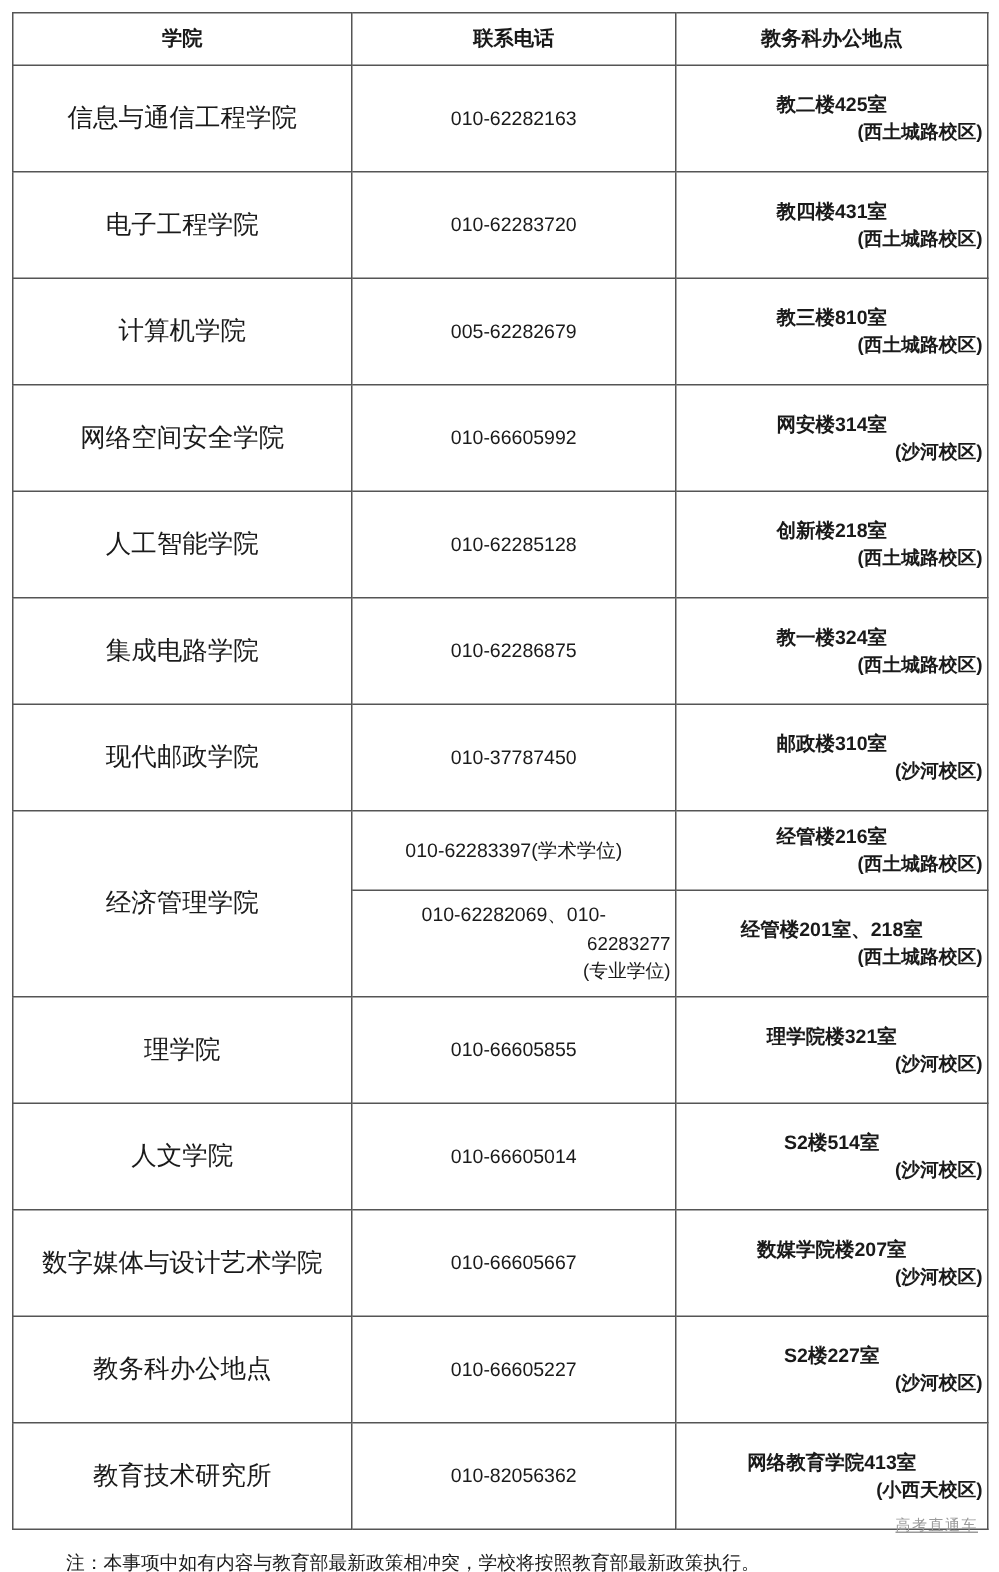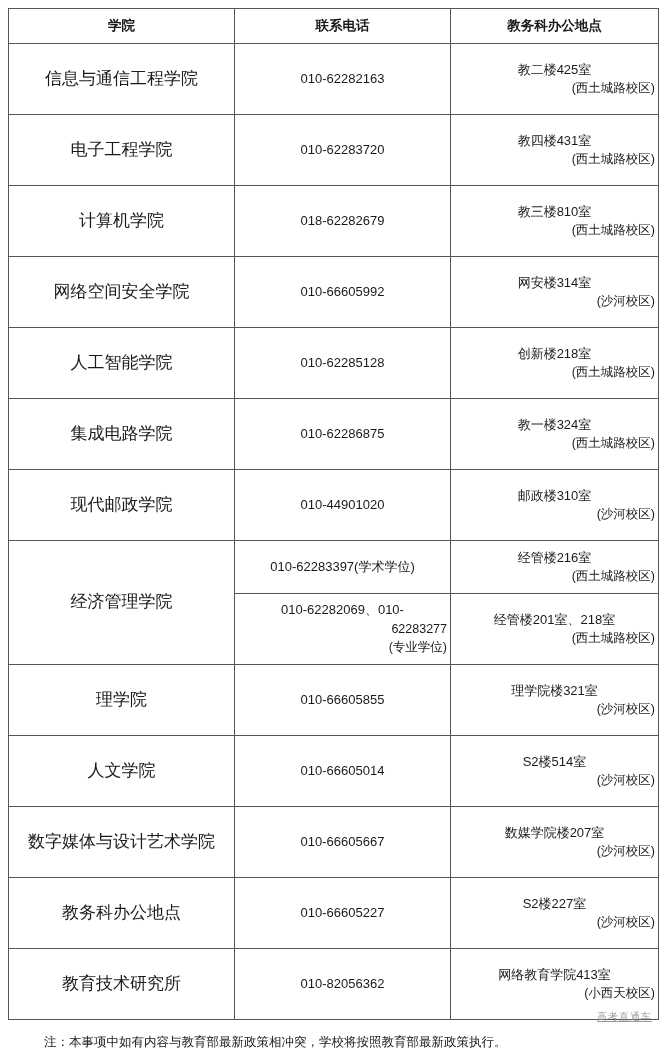--- a/index.html
+++ b/index.html
@@ -47,20 +47,21 @@
   col.col-office  { width: 208px; }
 
   td.college-cell {
     font-size: 17px;
   }
   td.phone-cell {
     font-size: 13px;
   }
   td.office-cell {
     font-size: 13px;
+    font-weight: bold;
   }
   .sub-line {
     display: block;
     font-size: 12.5px;
     text-align: right;
   }
   .row-tall td { height: 62px; }
   .row-sub td  { height: 44px; }
 
   .note {
@@ -115,21 +116,21 @@
         <td class="college-cell">电子工程学院</td>
         <td class="phone-cell">010-62283720</td>
         <td class="office-cell">
           <span class="office-main">教四楼431室</span>
           <span class="sub-line">(西土城路校区)</span>
         </td>
       </tr>
 
       <tr class="row-tall">
         <td class="college-cell">计算机学院</td>
-        <td class="phone-cell">018-62282679</td>
+        <td class="phone-cell">005-62282679</td>
         <td class="office-cell">
           <span class="office-main">教三楼810室</span>
           <span class="sub-line">(西土城路校区)</span>
         </td>
       </tr>
 
       <tr class="row-tall">
         <td class="college-cell">网络空间安全学院</td>
         <td class="phone-cell">010-66605992</td>
         <td class="office-cell">
@@ -151,21 +152,21 @@
         <td class="college-cell">集成电路学院</td>
         <td class="phone-cell">010-62286875</td>
         <td class="office-cell">
           <span class="office-main">教一楼324室</span>
           <span class="sub-line">(西土城路校区)</span>
         </td>
       </tr>
 
       <tr class="row-tall">
         <td class="college-cell">现代邮政学院</td>
-        <td class="phone-cell">010-44901020</td>
+        <td class="phone-cell">010-37787450</td>
         <td class="office-cell">
           <span class="office-main">邮政楼310室</span>
           <span class="sub-line">(沙河校区)</span>
         </td>
       </tr>
 
       <tr class="row-sub">
         <td class="college-cell" rowspan="2">经济管理学院</td>
         <td class="phone-cell">
           <span>010-62283397(学术学位)</span>

